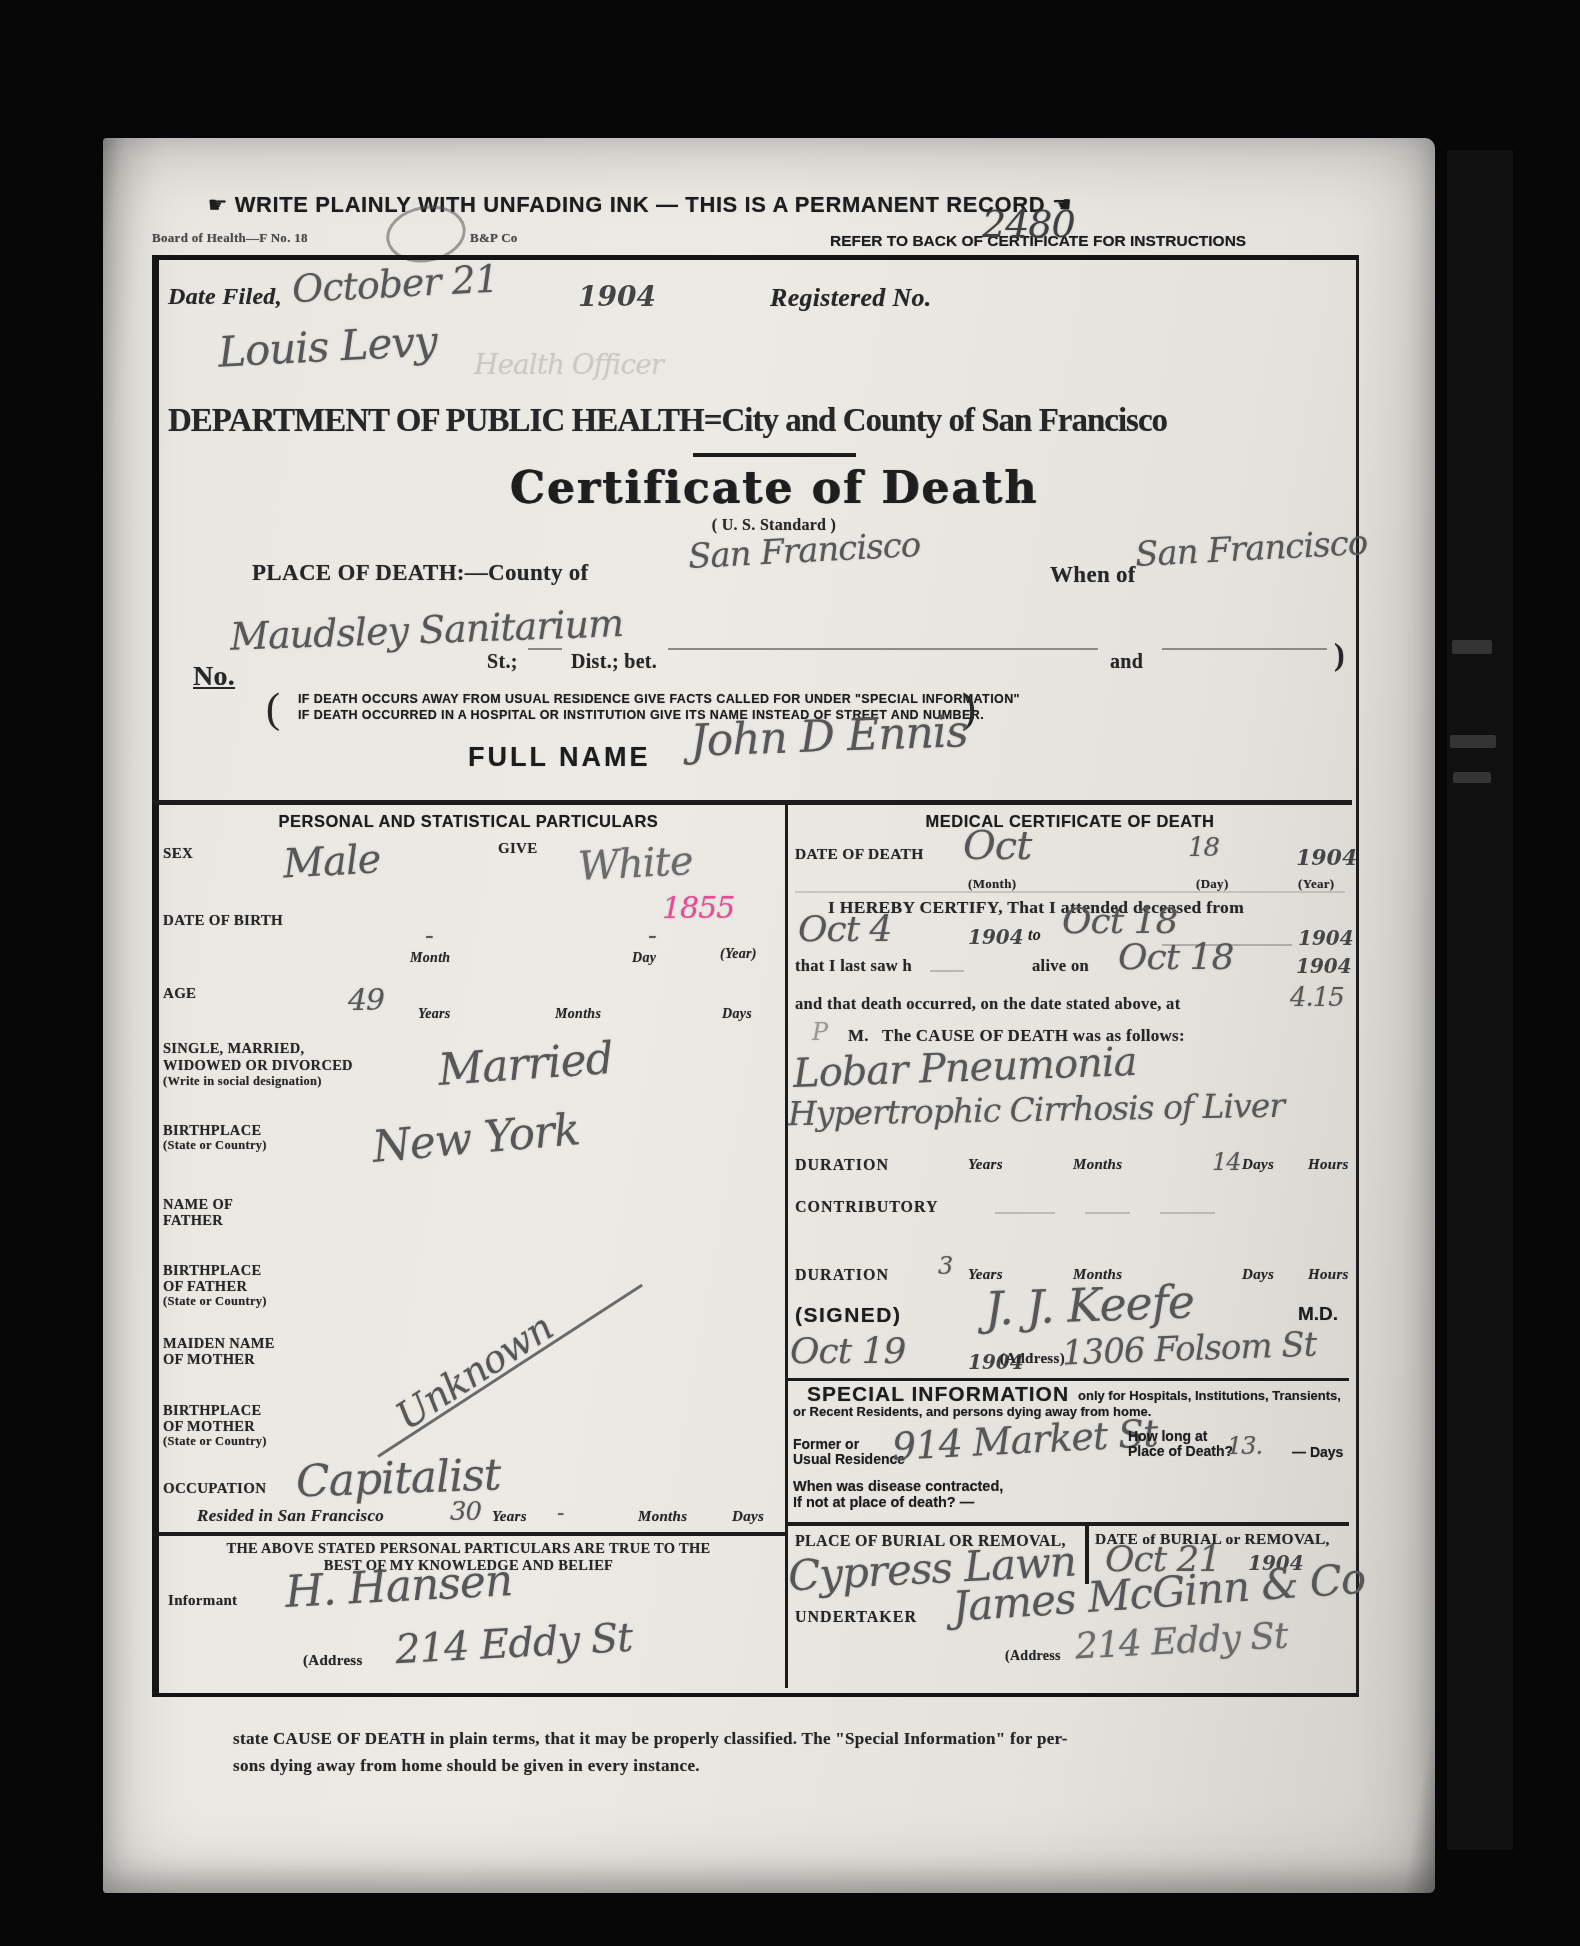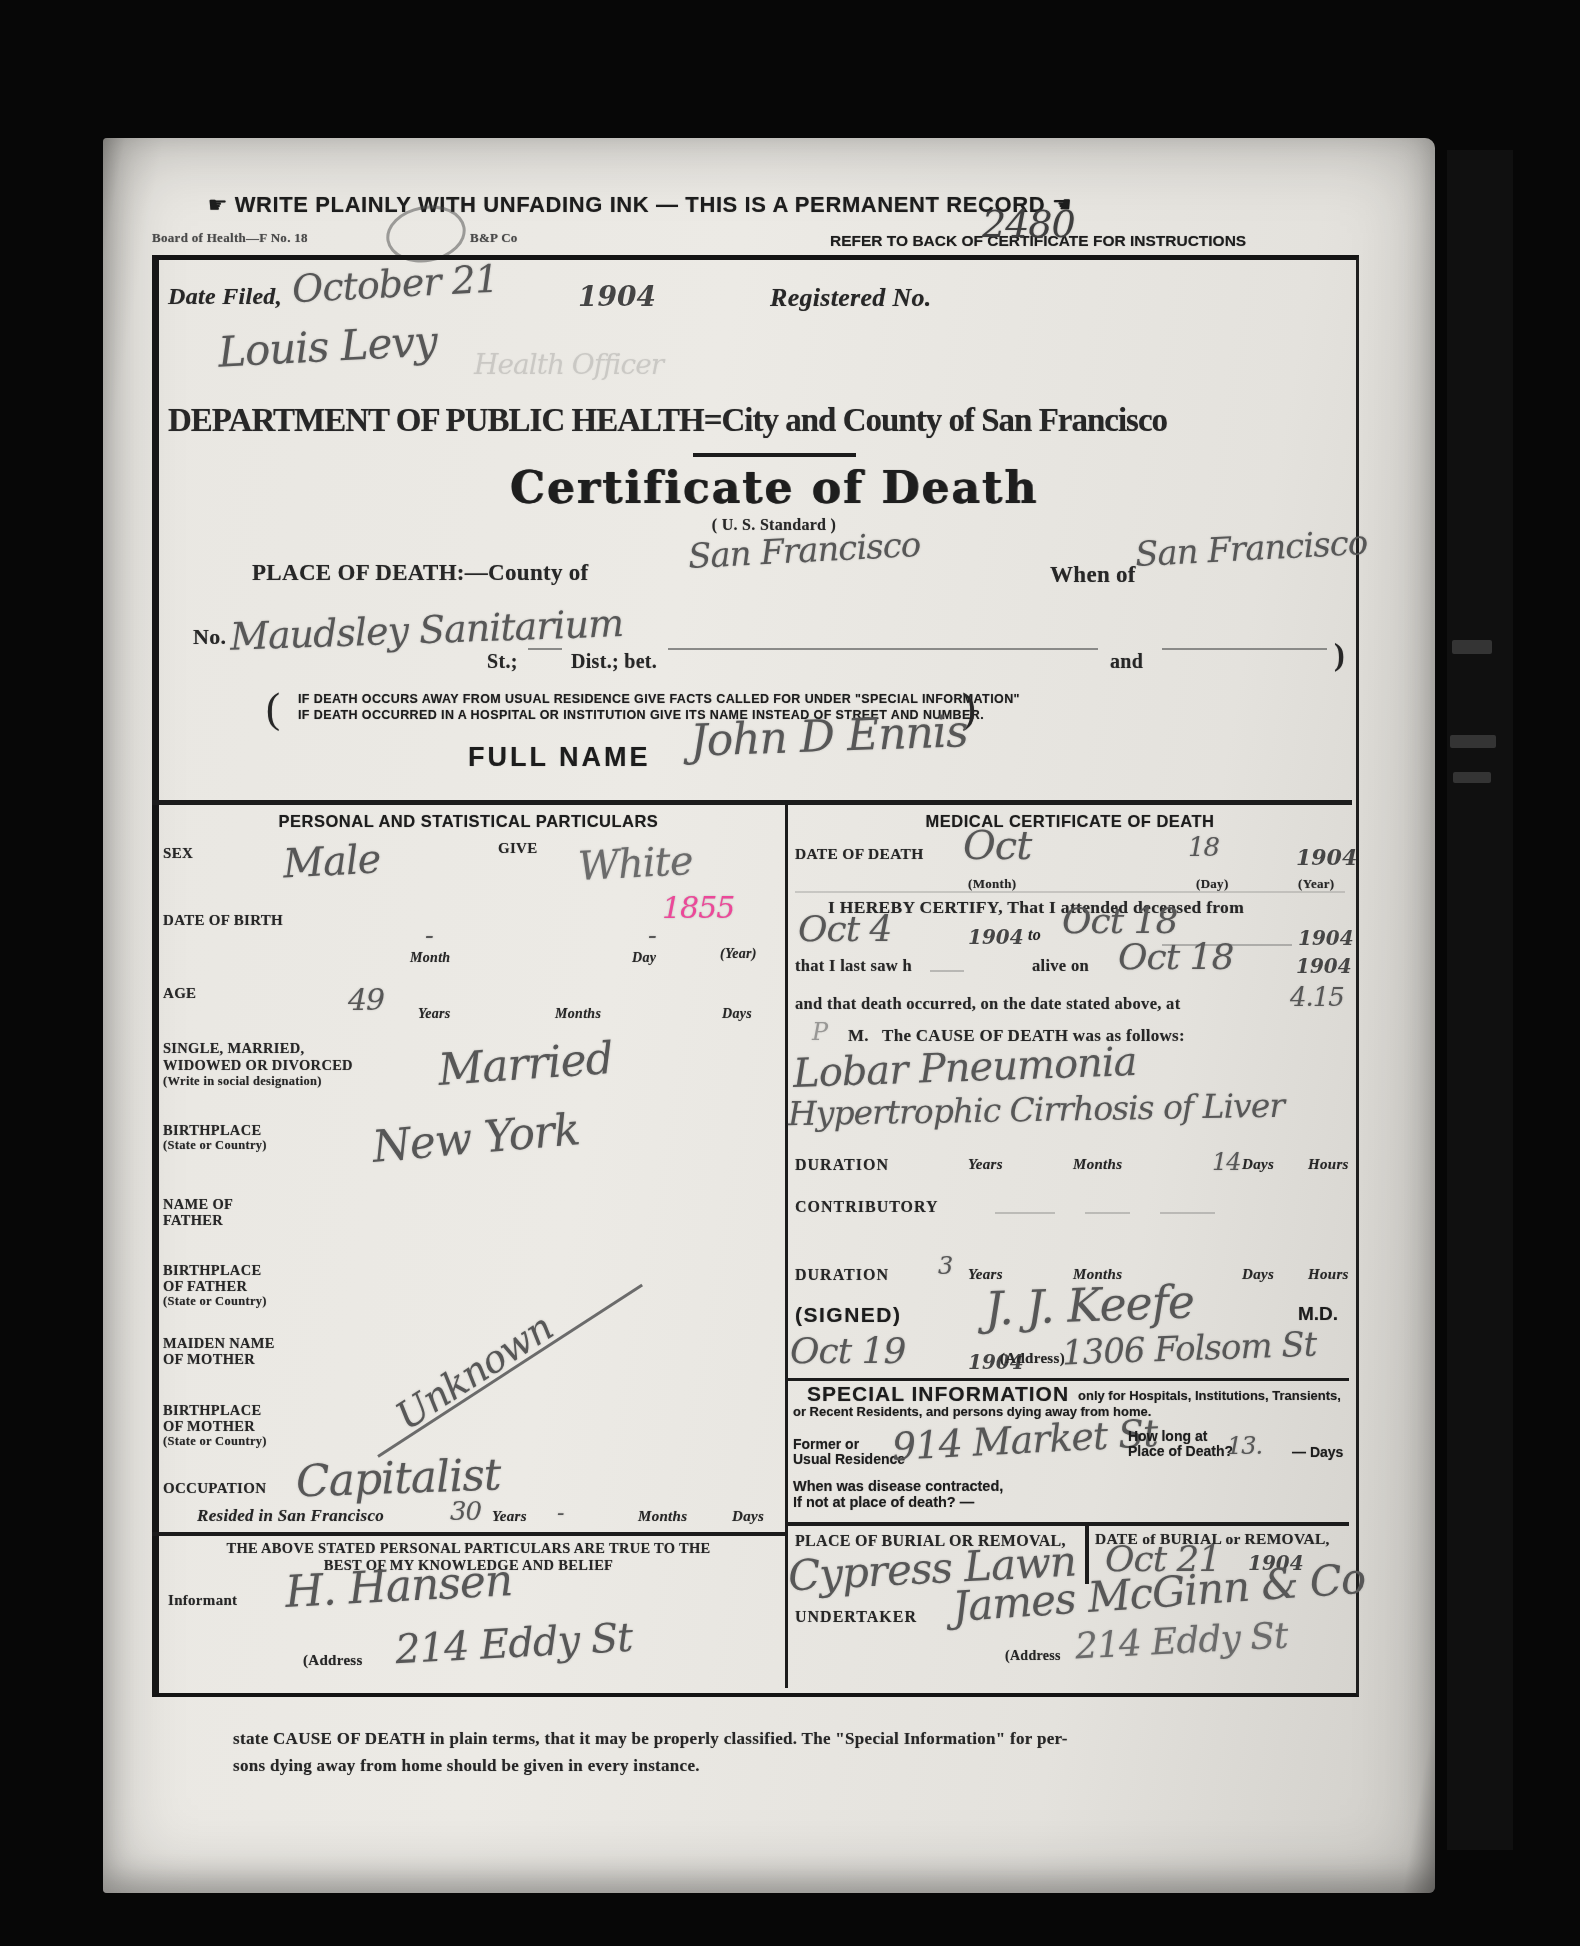--- a/index.html
+++ b/index.html
@@ -70,21 +70,21 @@
 
   <div class="hr" style="left:693px;top:453px;width:163px;height:4px;"></div>
   <div class="abs blackletter ctr" style="left:474px;top:462px;width:600px;font-size:44px;">Certificate of Death</div>
   <div class="lbl ctr" style="left:474px;top:516px;width:600px;font-size:16px;">( U. S. Standard )</div>
 
   <div class="lbl" style="left:252px;top:560px;font-size:23px;">PLACE OF DEATH:—County of</div>
   <div class="hw" style="left:688px;top:530px;font-size:34px;transform:rotate(-3deg);">San Francisco</div>
   <div class="lbl" style="left:1050px;top:562px;font-size:23px;">When of</div>
   <div class="hw" style="left:1135px;top:528px;font-size:34px;transform:rotate(-3deg);">San Francisco</div>
 
-  <div class="lbl" style="left:193px;top:624px;font-size:22px;">No.</div>
+  <div class="lbl" style="left:193px;top:660px;font-size:28px;text-decoration:underline;">No.</div>
   <div class="hw" style="left:230px;top:608px;font-size:38px;transform:rotate(-2deg);">Maudsley Sanitarium</div>
   <div class="lbl" style="left:487px;top:650px;font-size:20px;">St.;</div>
   <div class="blank" style="left:528px;top:648px;width:34px;"></div>
   <div class="lbl" style="left:571px;top:650px;font-size:20px;">Dist.; bet.</div>
   <div class="blank" style="left:668px;top:648px;width:430px;"></div>
   <div class="lbl" style="left:1110px;top:650px;font-size:20px;">and</div>
   <div class="blank" style="left:1162px;top:648px;width:165px;"></div>
   <div class="lbl" style="left:1334px;top:636px;font-size:32px;">)</div>
 
   <div class="lbl" style="left:266px;top:684px;font-size:42px;font-weight:normal;">(</div>

